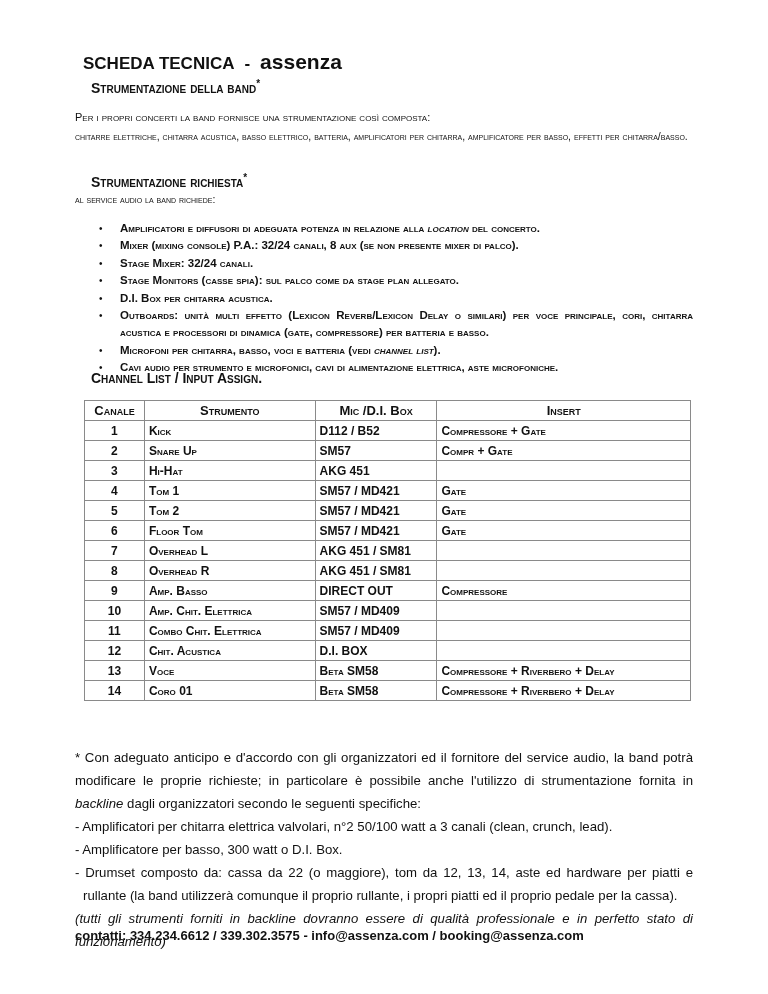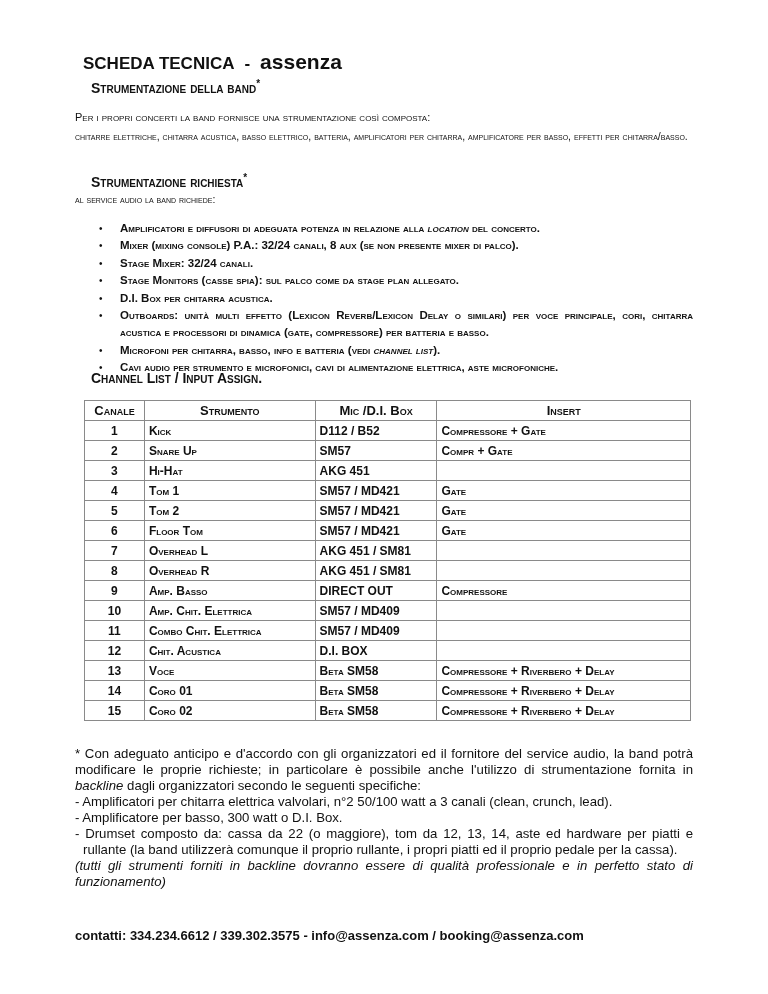--- a/index.html
+++ b/index.html
@@ -16,21 +16,21 @@
   ul.bullets { position: absolute; left: 0; top: 220px; margin: 0; padding: 0; list-style: none; width: 618px; }
   ul.bullets li { position: relative; padding-left: 45px; font-size: 11.5px; font-variant: small-caps; font-weight: bold; line-height: 17.4px; text-align: justify; }
   ul.bullets li::before { content: "•"; position: absolute; left: 24px; top: 0; font-weight: normal; font-size: 10px; }
   table.ch { position: absolute; left: 9px; top: 400px; border-collapse: collapse; width: 607px; }
   table.ch th, table.ch td { border: 1.5px solid #8a8a8a; height: 19px; padding: 0 4px; font-size: 12px; font-weight: bold; white-space: nowrap; }
   table.ch th { font-variant: small-caps; font-size: 13px; text-align: center; }
   table.ch td.num { text-align: center; width: 50px; }
   table.ch td.sc-cell { font-variant: small-caps; }
   table.ch col.c1 { width: 60px; } table.ch col.c2 { width: 171px; }
   table.ch col.c3 { width: 122px; } table.ch col.c4 { width: 254px; }
-  .notes { position: absolute; left: 0; top: 746px; width: 618px; font-size: 13.2px; line-height: 16px; text-align: justify; }
+  .notes { position: absolute; left: 0; top: 746px; width: 618px; font-size: 13.2px; line-height: 23px; text-align: justify; }
   .notes p { margin: 0; }
   .notes .indent { padding-left: 8px; text-indent: -8px; }
   .contacts { position: absolute; left: 0; top: 928px; font-size: 13px; font-weight: bold; white-space: nowrap; }
 </style>
 </head>
 <body>
 
 <div class="page">
 
   <div class="title">
@@ -49,21 +49,21 @@
   </div>
   <div class="p-sc" style="top:190px; font-size:10.5px">al service audio la band richiede:</div>
 
   <ul class="bullets">
     <li><span>Amplificatori e diffusori di adeguata potenza in relazione alla </span><i>location</i><span> del concerto.</span></li>
     <li><span>Mixer (mixing console) P.A.: 32/24 canali, 8 aux (se non presente mixer di palco).</span></li>
     <li><span>Stage Mixer: 32/24 canali.</span></li>
     <li><span>Stage Monitors (casse spia): sul palco come da stage plan allegato.</span></li>
     <li><span>D.I. Box per chitarra acustica.</span></li>
     <li><span>Outboards: unità multi effetto (Lexicon Reverb/Lexicon Delay o similari) per voce principale, cori, chitarra acustica e processori di dinamica (gate, compressore) per batteria e basso.</span></li>
-    <li><span>Microfoni per chitarra, basso, info e batteria (vedi </span><i>channel list</i><span>).</span></li>
+    <li><span>Microfoni per chitarra, basso, voci e batteria (vedi </span><i>channel list</i><span>).</span></li>
     <li><span>Cavi audio per strumento e microfonici, cavi di alimentazione elettrica, aste microfoniche.</span></li>
   </ul>
 
   <div class="h2" style="top:370px">Channel List / Input Assign.</div>
 
   <table class="ch">
     <colgroup>
         <col class="c1">
         <col class="c2">
         <col class="c3">
@@ -155,26 +155,20 @@
           <td class="sc-cell">Voce</td>
           <td class="sc-cell">Beta SM58</td>
           <td class="sc-cell">Compressore + Riverbero + Delay</td>
         </tr>
         <tr>
           <td class="num">14</td>
           <td class="sc-cell">Coro 01</td>
           <td class="sc-cell">Beta SM58</td>
           <td class="sc-cell">Compressore + Riverbero + Delay</td>
         </tr>
-        <tr>
-          <td class="num">15</td>
-          <td class="sc-cell">Coro 02</td>
-          <td class="sc-cell">Beta SM58</td>
-          <td class="sc-cell">Compressore + Riverbero + Delay</td>
-        </tr>
       </tbody>
   </table>
 
   <div class="notes">
     <p><span>* Con adeguato anticipo e d'accordo con gli organizzatori ed il fornitore del service audio, la band potrà modificare le proprie richieste; in particolare è possibile anche l'utilizzo di strumentazione fornita in </span><i>backline</i><span> dagli organizzatori secondo le seguenti specifiche:</span></p>
     <p>- Amplificatori per chitarra elettrica valvolari, n°2 50/100 watt a 3 canali (clean, crunch, lead).</p>
     <p>- Amplificatore per basso, 300 watt o D.I. Box.</p>
     <p class="indent">- Drumset composto da: cassa da 22 (o maggiore), tom da 12, 13, 14, aste ed hardware per piatti e rullante (la band utilizzerà comunque il proprio rullante, i propri piatti ed il proprio pedale per la cassa).</p>
     <p><i>(tutti gli strumenti forniti in backline dovranno essere di qualità professionale e in perfetto stato di funzionamento)</i></p>
   </div>

